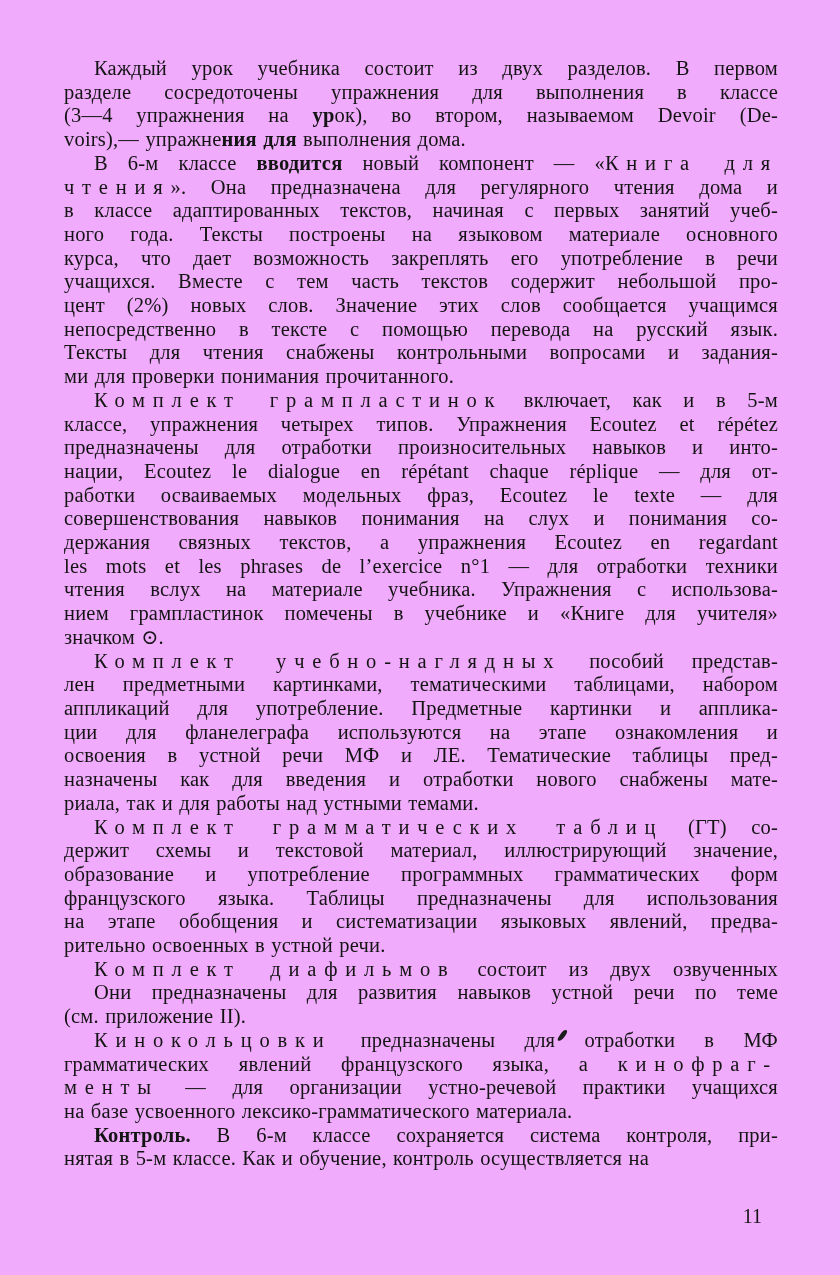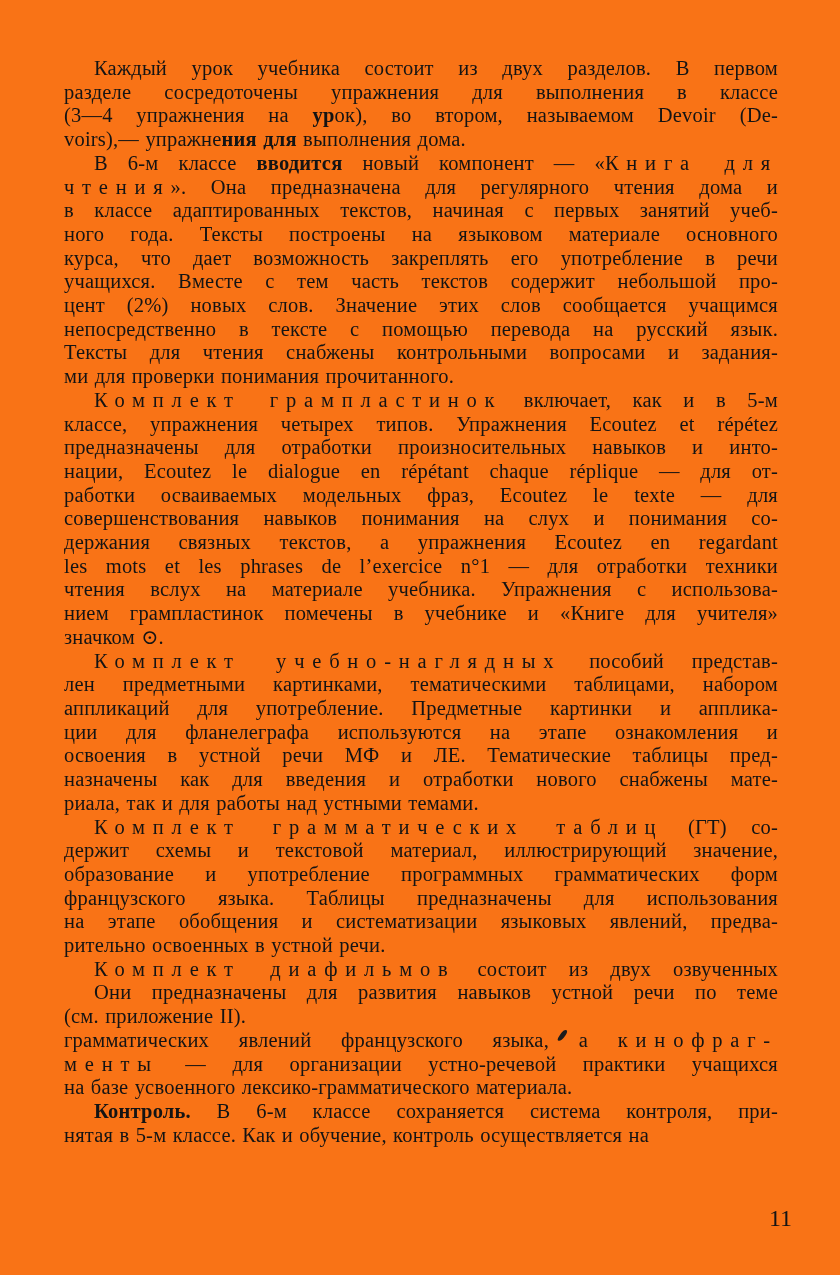--- a/index.html
+++ b/index.html
@@ -7,21 +7,21 @@
     padding: 0;
     width: 840px;
     height: 1275px;
     background: #fbfaf6;
     overflow: hidden;
   }
   #page {
     position: relative;
     width: 840px;
     height: 1275px;
-    background: #f97316;
+    background: #f0abfc;
     color: #141414;
     font-family: "Liberation Serif", "DejaVu Serif", serif;
   }
   #page-text {
     position: absolute;
     left: 64px;
     top: 57px;
     width: 714px;
   }
   .para { margin: 0; padding: 0; }
@@ -36,23 +36,23 @@
   }
   .line.last {
     text-align: right;
     text-align-last: left;
   }
   .line.first { padding-left: 30px; }
   .sp { letter-spacing: 0.38em; }
   .b  { font-weight: bold; }
   #page-number {
     position: absolute;
-    right: 48px;
+    right: 78px;
     top: 1205px;
-    font-size: 24px;
+    font-size: 20px;
     color: #141414;
   }
   #ink-blot {
     position: absolute;
     left: 560px;
     top: 1029px;
     width: 5px;
     height: 13px;
     background: #1c1c1c;
     border-radius: 60% 40% 70% 30%;
@@ -113,20 +113,21 @@
         <div class="line last"><span>рительно освоенных в устной речи.</span></div>
       </div>
       <div class="para">
         <div class="line first"><span class="sp">Комплект диафильмов</span><span> состоит из двух озвученных</span></div>
       </div>
       <div class="para">
         <div class="line first"><span>Они предназначены для развития навыков устной речи по теме</span></div>
         <div class="line last"><span>(см. приложение II).</span></div>
       </div>
       <div class="para">
+        <div class="line first"><span class="sp">Кинокольцовки</span><span> предназначены для отработки в МФ</span></div>
         <div class="line"><span>грамматических явлений французского языка, а </span><span class="sp">кинофраг-</span></div>
         <div class="line"><span class="sp">менты</span><span> — для организации устно-речевой практики учащихся</span></div>
         <div class="line last"><span>на базе усвоенного лексико-грамматического материала.</span></div>
       </div>
       <div class="para">
         <div class="line first"><span class="b">Контроль.</span><span> В 6-м классе сохраняется система контроля, при-</span></div>
         <div class="line last"><span>нятая в 5-м классе. Как и обучение, контроль осуществляется на</span></div>
       </div>
     </div>
   <div id="ink-blot"></div>

